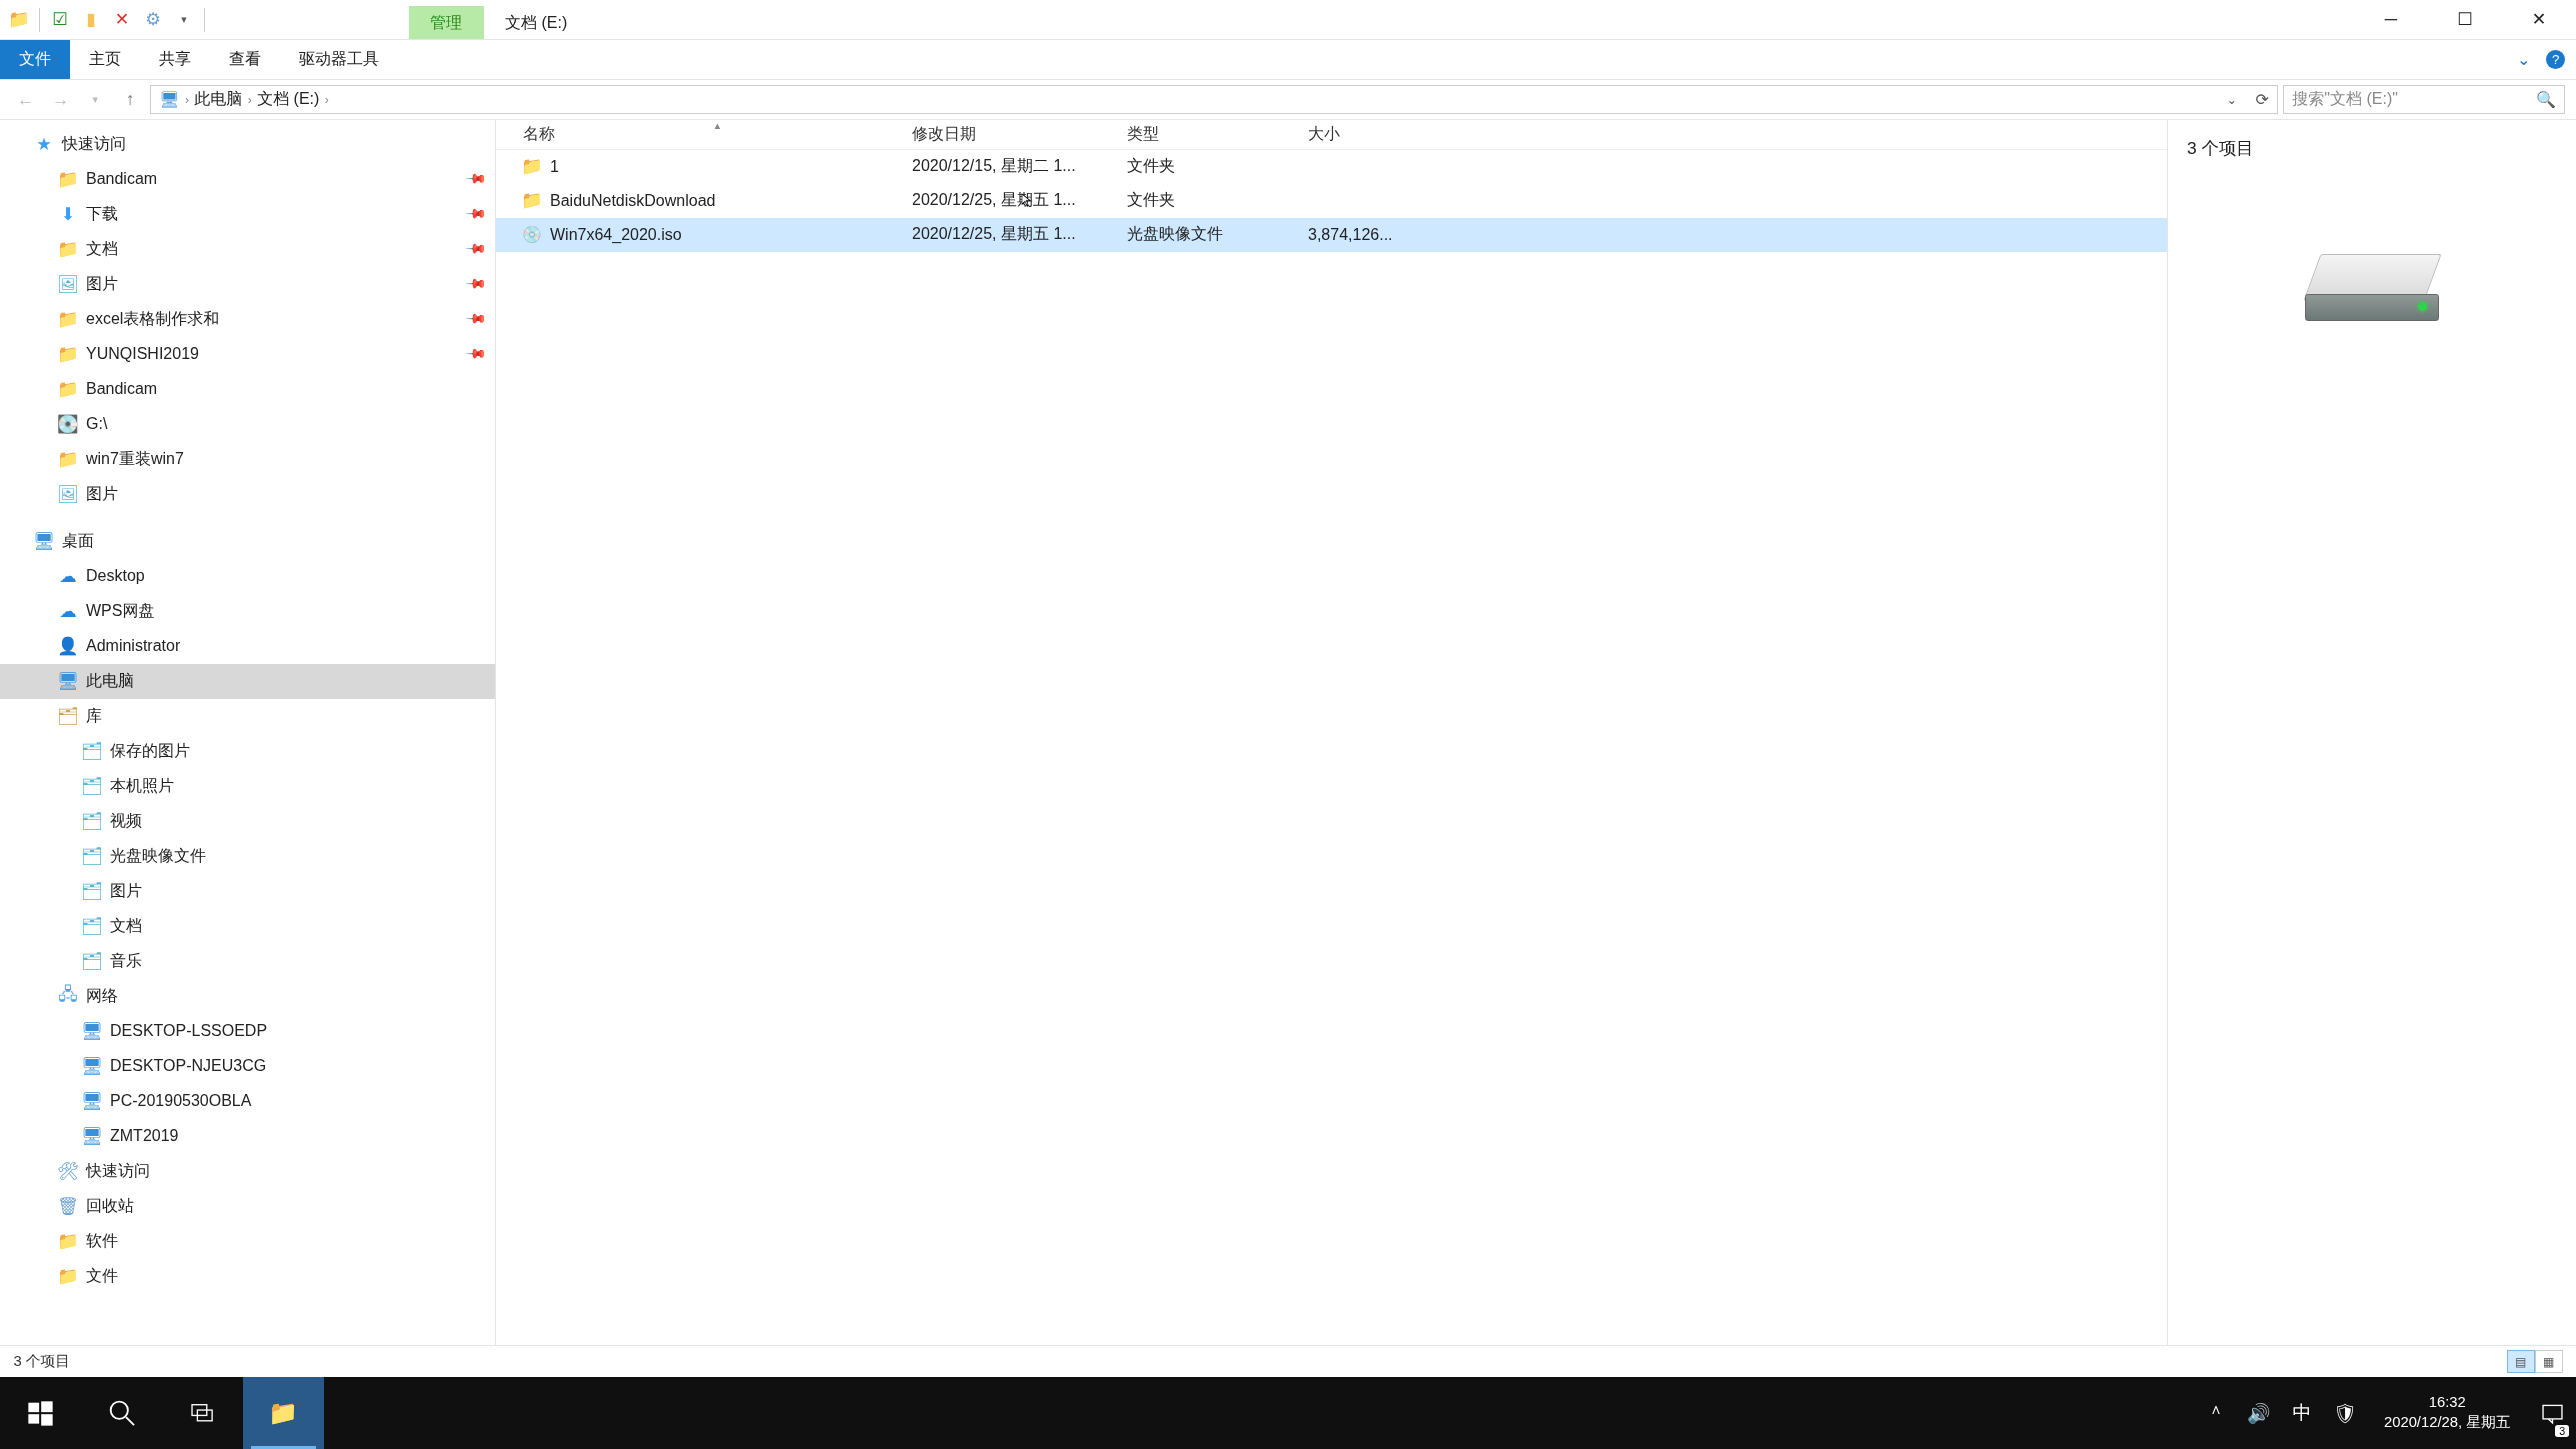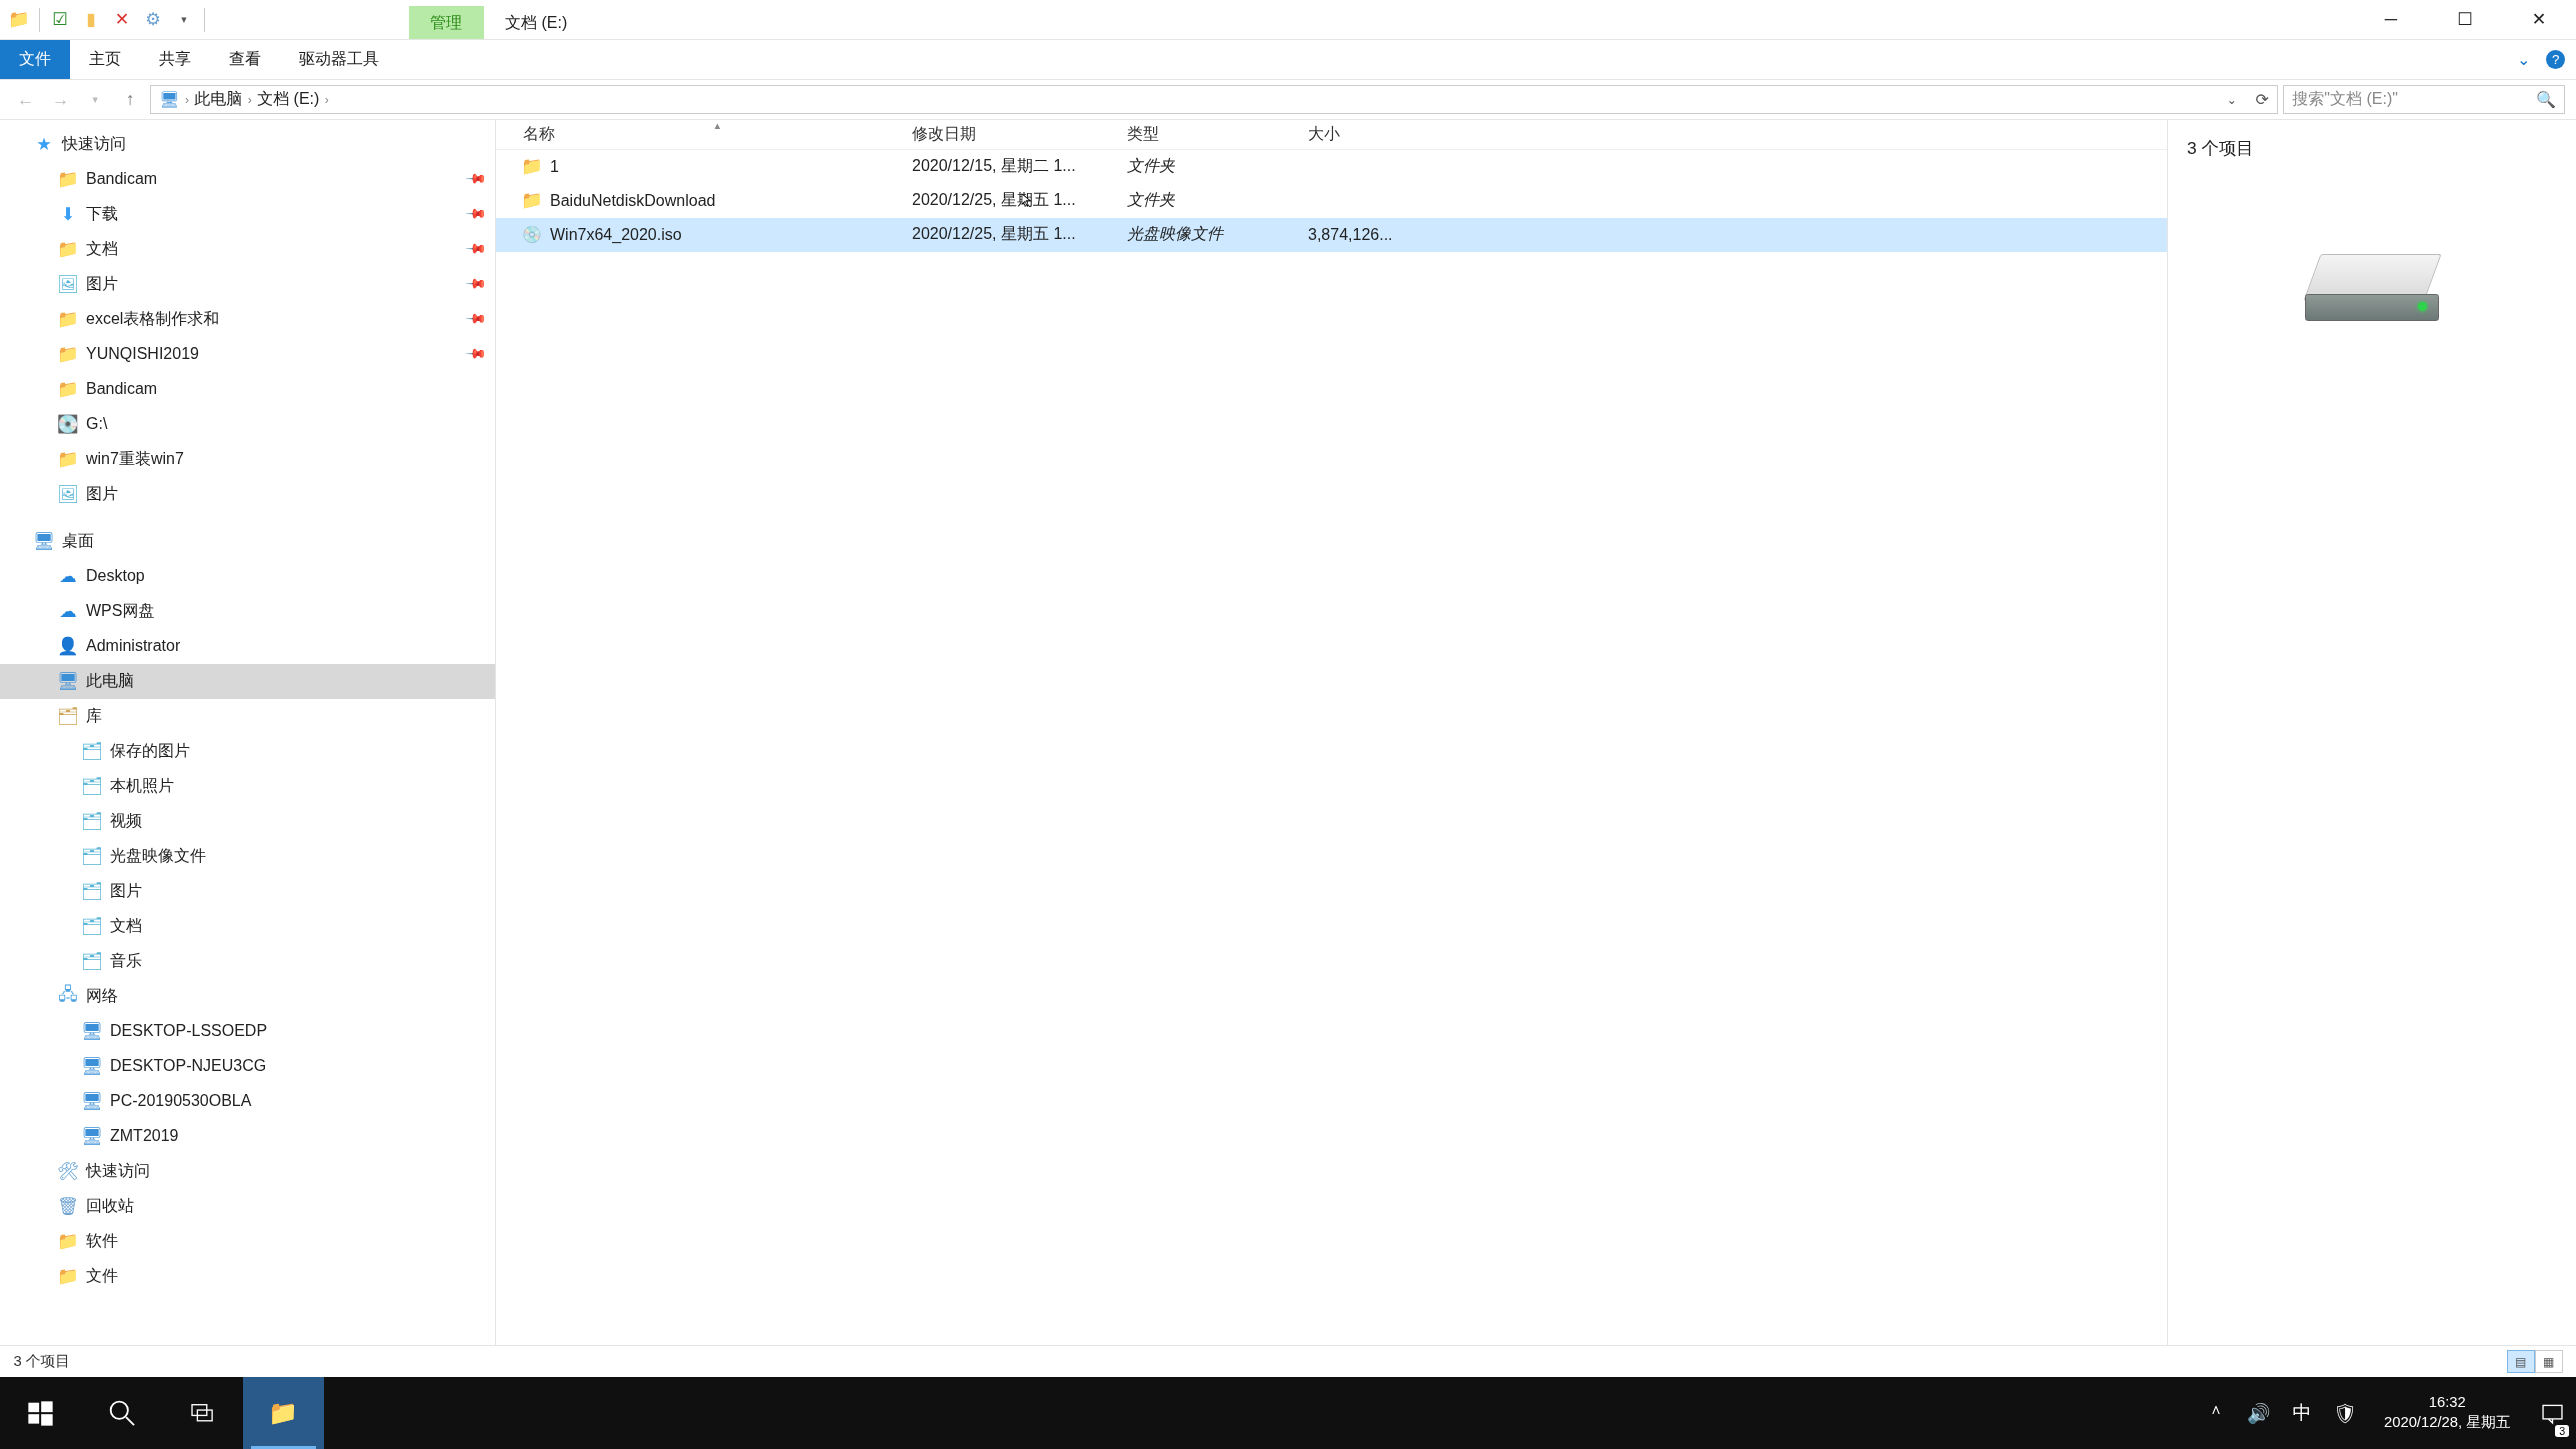--- a/index.html
+++ b/index.html
@@ -103,21 +103,21 @@
 .col.type { width: 181px; }
 .col.size { width: 107px; text-align: left; }
 
 .row {
   display: flex; height: 34px; align-items: center; padding-left: 27px;
 }
 .row.sel { background: #cde8ff; }
 .row .cell { overflow: hidden; white-space: nowrap; text-overflow: ellipsis; }
 .row .cell.name { width: 389px; display:flex; align-items:center; gap:8px; }
 .row .cell.date { width: 215px; }
-.row .cell.type { width: 181px; font-style: italic; }
+.row .cell.type { width: 181px; }
 .row .cell.size { width: 107px; text-align: left; padding-right: 8px; }
 .ficon { width:19px; height:19px; display:inline-flex; align-items:center; justify-content:center; }
 .ficon.folder { color:#f6c35a; font-size:17.4px; }
 .ficon.iso { color:#bbb; font-size:16px; }
 
 .previewpane {
   width: 409px; border-left: 0.7px solid #e5e5e5; padding: 16px 19px;
   font-size: 17.4px; color:#222;
 }
 .drive3d {

